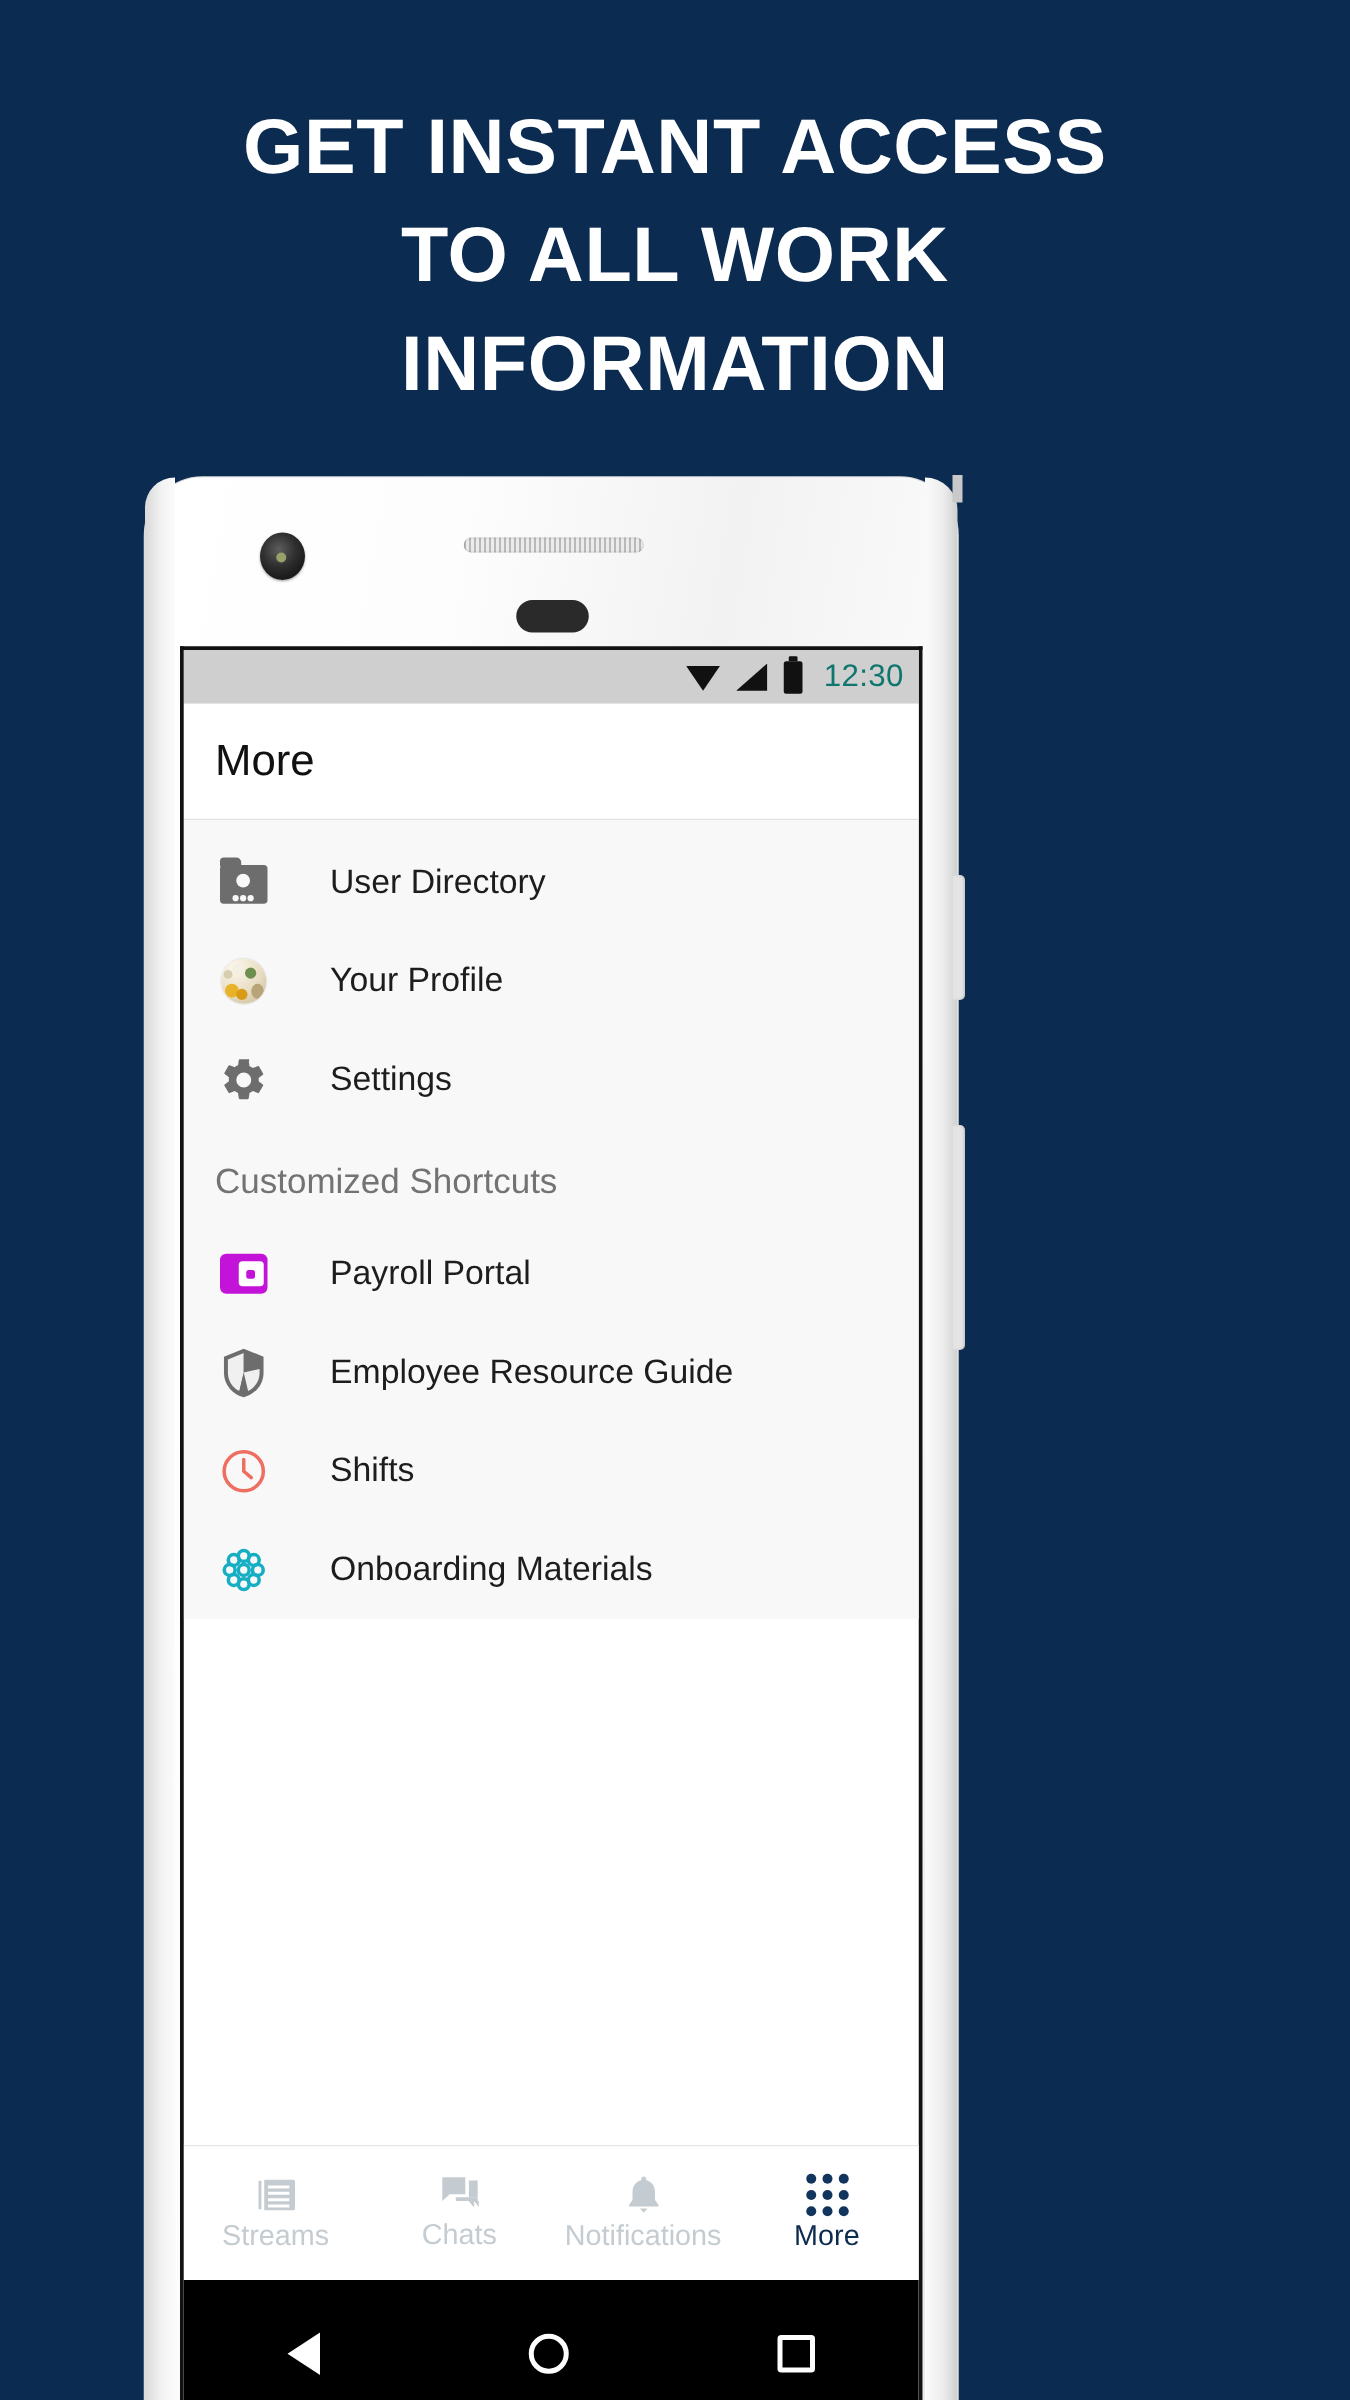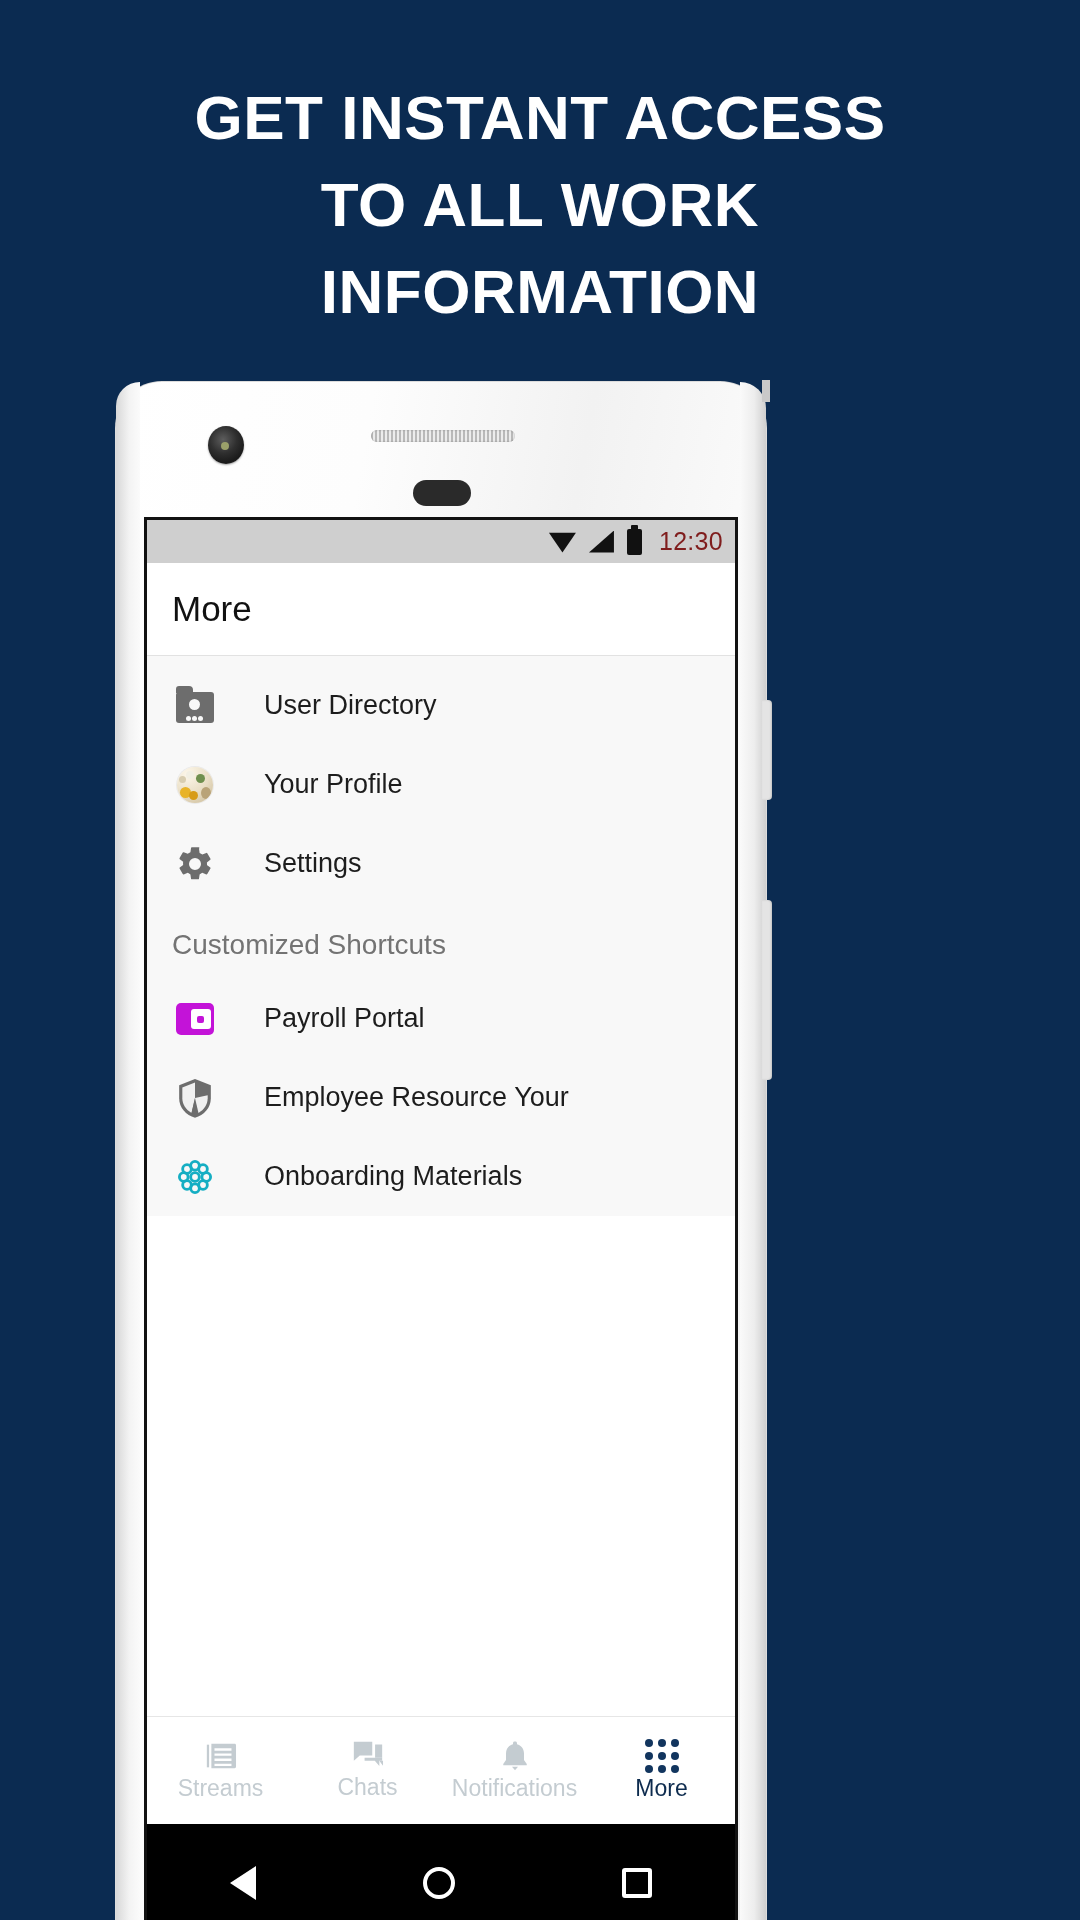--- a/index.html
+++ b/index.html
@@ -99,21 +99,21 @@
     overflow:hidden;
   }
 
   
   .statusbar {
     height:43px; background:#cfcfcf;
     display:flex; align-items:center; justify-content:flex-end;
     padding-right:12px; gap:13px;
   }
   .st-time {
-    font-size:25px; color:#7f1d1d; letter-spacing:.3px;
+    font-size:25px; color:#0f766e; letter-spacing:.3px;
     margin-left:4px;
   }
   .ic-wifi {
     width:27px; height:22px;
     background:#111;
     clip-path:polygon(0% 10%, 100% 10%, 50% 100%);
   }
   .ic-signal {
     width:25px; height:22px;
     background:#111;
@@ -358,23 +358,32 @@
       <div class="row">
         <div class="row-ic">
           <svg class="ic-shield" viewBox="0 0 24 26">
             <path d="M12 1 22 5v8.2C22 19.1 17.7 24 12 25.5 6.3 24 2 19.1 2 13.2V5L12 1z" fill="#6d6d6d"></path>
             <path d="M12 3.2 4 6.4v6.8c0 3.9 2.3 7.4 5.8 9.2L12 13V3.2z" fill="#f0f0f0"></path>
             <path d="M12 13l-2.2 9.4c.7.36 1.44.66 2.2.86V13z" fill="#6d6d6d"></path>
             <path d="M12 3.2V13l8-1.8V6.4l-8-3.2z" fill="#6d6d6d"></path>
             <path d="M12 13l8-1.8v2c0 3.9-2.3 7.4-5.8 9.2L12 13z" fill="#f0f0f0"></path>
           </svg>
         </div>
-        <div class="row-label">Employee Resource Your</div>
-      </div>
-
+        <div class="row-label">Employee Resource Guide</div>
+      </div>
+
+      <div class="row">
+        <div class="row-ic">
+          <svg class="ic-clock" viewBox="0 0 24 24" fill="none" stroke="#ef6e62" stroke-width="1.7">
+            <circle cx="12" cy="12" r="9.4"></circle>
+            <path d="M12 6.4V12l3.6 3.1" stroke-linecap="round"></path>
+          </svg>
+        </div>
+        <div class="row-label">Shifts</div>
+      </div>
 
       <div class="row">
         <div class="row-ic">
           <svg class="ic-rosette" viewBox="0 0 48 48" fill="none" stroke="#15aec3" stroke-width="3.4">
             <circle cx="24" cy="24" r="5.2"></circle>
             <circle cx="24" cy="10.5" r="5.2"></circle>
             <circle cx="24" cy="37.5" r="5.2"></circle>
             <circle cx="10.5" cy="24" r="5.2"></circle>
             <circle cx="37.5" cy="24" r="5.2"></circle>
             <circle cx="14.4" cy="14.4" r="5.2"></circle>

